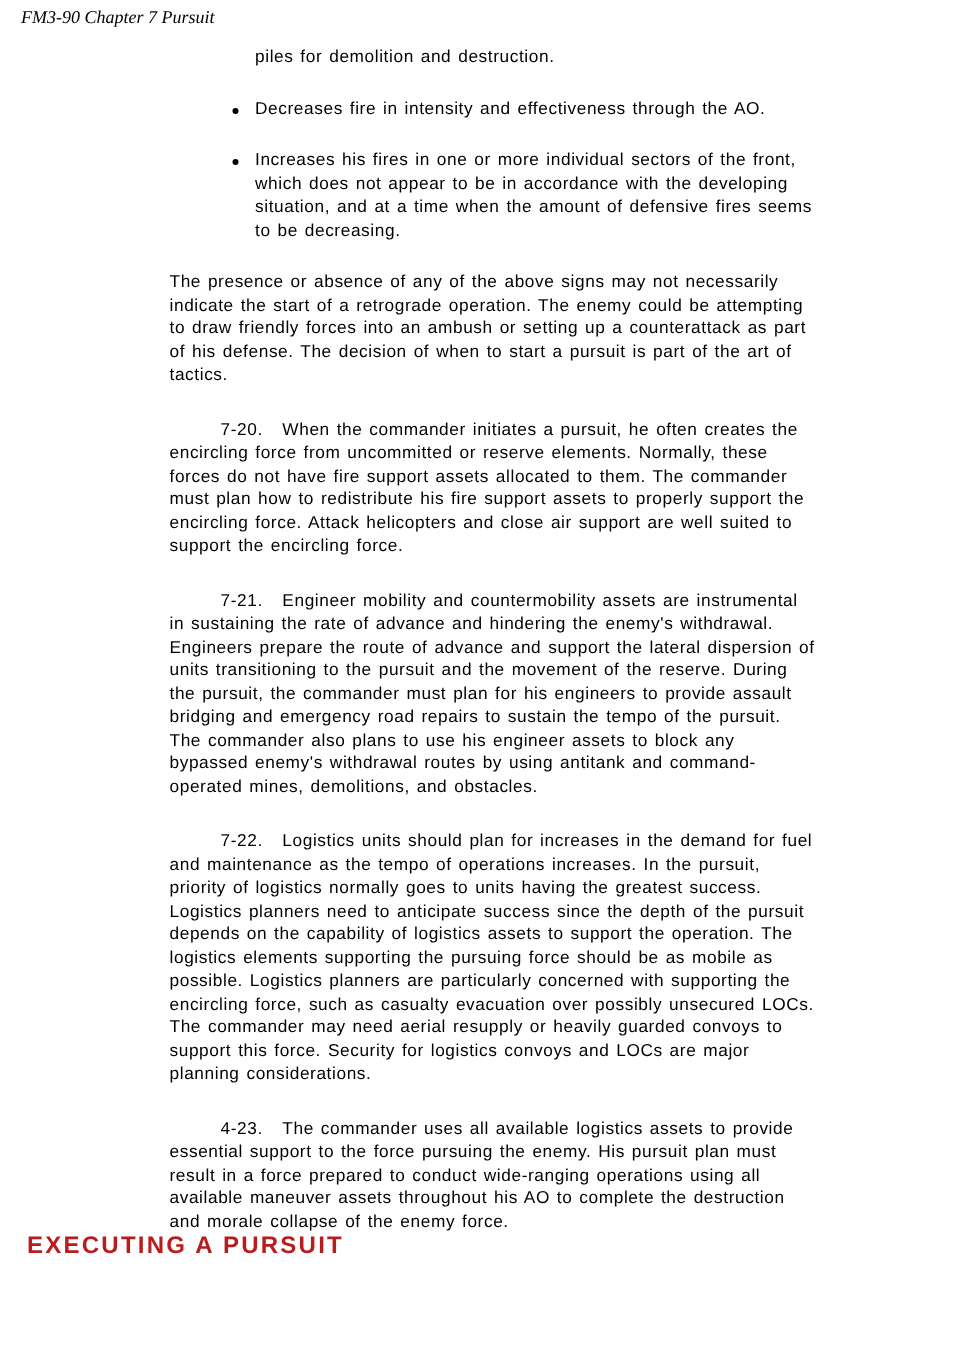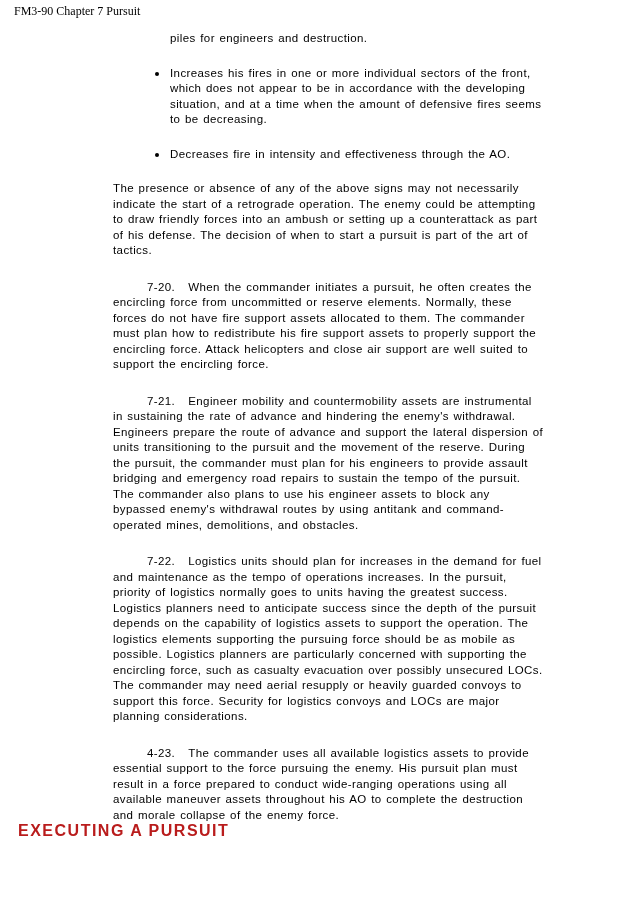--- a/index.html
+++ b/index.html
@@ -17,20 +17,21 @@
     color: #000000;
   }
   .doc-header {
     position: absolute;
     top: 4px;
     left: 14px;
     font-family: "Liberation Serif", serif;
     font-size: 12px;
     color: #000000;
     white-space: nowrap;
+    font-style: italic;
   }
   .content {
     position: absolute;
     top: 31px;
     left: 113px;
     width: 432px;
     font-size: 11.5px;
     line-height: 15.5px;
     letter-spacing: 0.4px;
     word-spacing: 1px;
@@ -74,30 +75,30 @@
 </style>
 </head>
 <body>
 
 <div class="page">
 
   <div class="doc-header">FM3-90 Chapter 7 Pursuit</div>
 
   <div class="content">
 
-    <div class="continuation">piles for engineers and destruction.</div>
+    <div class="continuation">piles for demolition and destruction.</div>
+
+    <div class="bullet-item">
+      <span class="bullet-marker"></span>
+      <span>Decreases fire in intensity and effectiveness through the AO.</span>
+    </div>
 
     <div class="bullet-item">
       <span class="bullet-marker"></span>
       <span>Increases his fires in one or more individual sectors of the front, which does not appear to be in accordance with the developing situation, and at a time when the amount of defensive fires seems to be decreasing.</span>
-    </div>
-
-    <div class="bullet-item">
-      <span class="bullet-marker"></span>
-      <span>Decreases fire in intensity and effectiveness through the AO.</span>
     </div>
 
     <div class="para">
       <span>The presence or absence of any of the above signs may not necessarily indicate the start of a retrograde operation. The enemy could be attempting to draw friendly forces into an ambush or setting up a counterattack as part of his defense. The decision of when to start a pursuit is part of the art of tactics.</span>
     </div>
 
     <div class="para">
       <span class="pnum">7-20.</span><span>When the commander initiates a pursuit, he often creates the encircling force from uncommitted or reserve elements. Normally, these forces do not have fire support assets allocated to them. The commander must plan how to redistribute his fire support assets to properly support the encircling force. Attack helicopters and close air support are well suited to support the encircling force.</span>
     </div>
 

